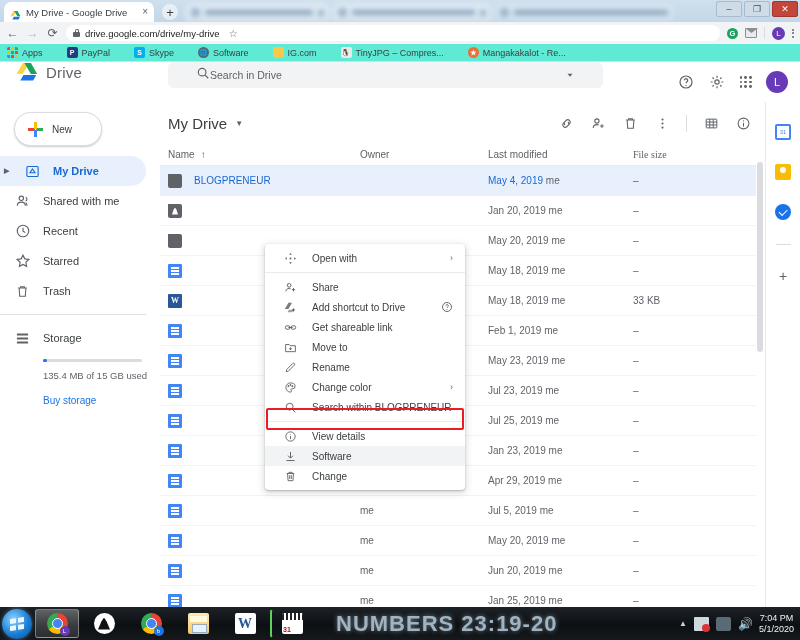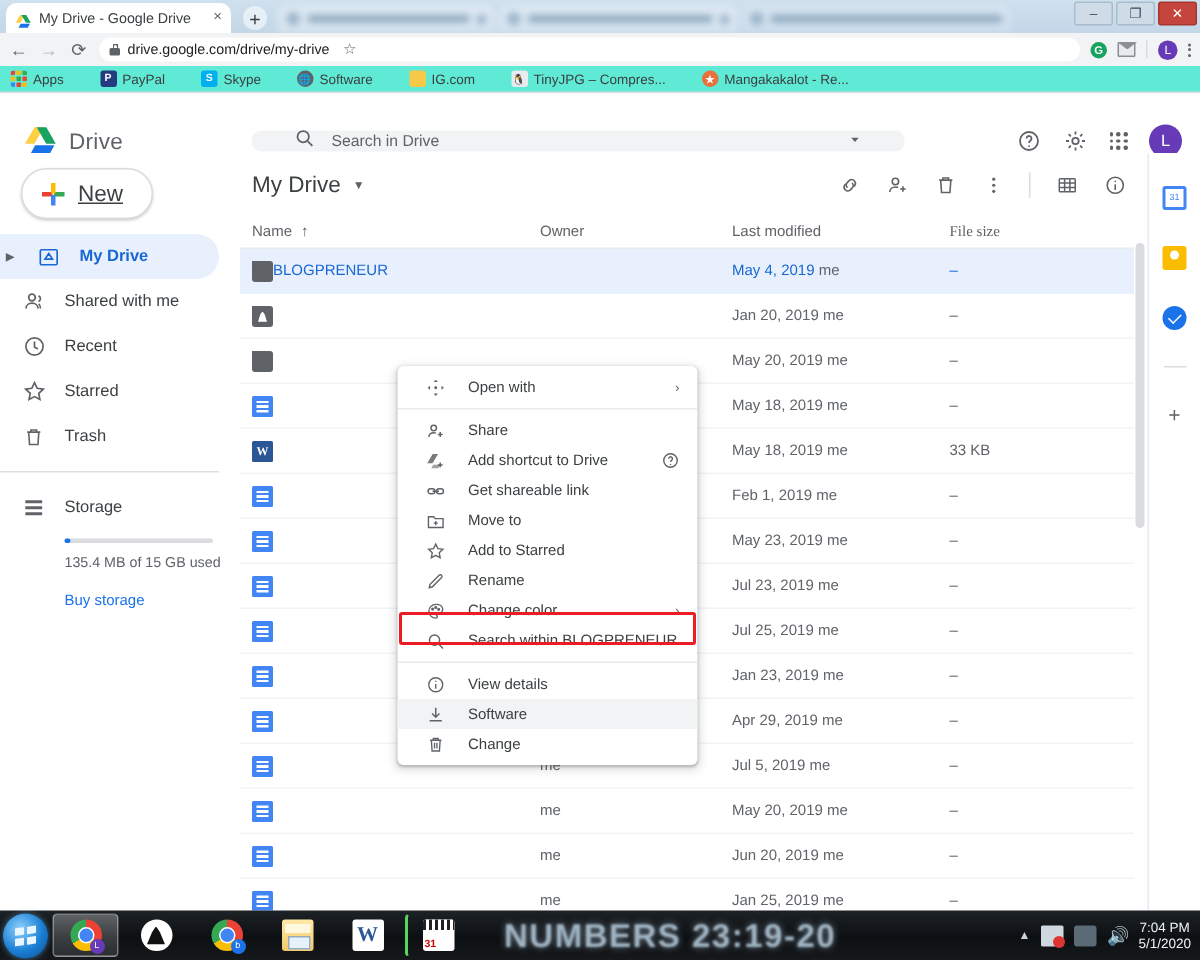--- a/index.html
+++ b/index.html
@@ -91,28 +91,28 @@
   .ic-paypal{background:#253b80;border-radius:2px;}
   .ic-skype{background:#00aff0;}
   .ic-soft{background:#5f6368;border-radius:50%;}
   .ic-folder{background:#f7c948;border-radius:1px 2px 2px 2px;}
   .ic-tiny{background:#e8eaed;}
   .ic-manga{background:#e8703a;border-radius:50%;}
 
   
   .page{position:absolute; left:0; top:62px; width:800px; height:545px; background:#fff; overflow:hidden;}
 
-  .drive-topbar{position:absolute;left:0;top:12px;width:800px;height:40px;background:#fff;display:flex;align-items:center;}
+  .drive-topbar{position:absolute;left:0;top:0;width:800px;height:40px;background:#fff;display:flex;align-items:flex-start;}
   .drive-logo-wrap{width:160px;display:flex;align-items:center;gap:8px;padding-left:16px;}
   .drive-logo{width:22px;height:20px;position:relative;flex:0 0 22px;}
   .drive-logo svg{position:absolute;left:0;top:0;}
   .drive-word{font-size:15px;color:#5f6368;letter-spacing:.2px;}
   .searchbar{
-    width:435px;height:14px;background:#f1f3f4;border-radius:6px;display:flex;align-items:center;
-    padding:0 28px;gap:11px;margin-left:8px;
+    width:435px;height:26px;background:#f1f3f4;border-radius:6px;display:flex;align-items:center;
+    padding:0 28px;margin-left:8px;
   }
   .search-ph{font-size:10.5px;color:#5f6368;flex:1;}
   .topbar-right{position:absolute;right:12px;top:0;height:40px;display:flex;align-items:center;gap:14px;}
   .tb-ic{width:17px;height:17px;color:#5f6368;display:flex;align-items:center;justify-content:center;}
   .waffle{display:grid;grid-template-columns:repeat(3,1fr);gap:2px;}
   .waffle i{width:2.8px;height:2.8px;border-radius:50%;background:#5f6368;}
   .avatar-lg{width:22px;height:22px;border-radius:50%;background:#673ab7;color:#fff;font-size:11px;
      display:flex;align-items:center;justify-content:center;}
 
   
@@ -122,21 +122,21 @@
     border:1px solid #dadce0; box-shadow:0 1px 2px rgba(60,64,67,.28);
     display:flex;align-items:center;gap:9px;padding-left:13px;
   }
   .plus-ic{width:15px;height:15px;position:relative;flex:0 0 15px;}
   .plus-ic .h{position:absolute;left:0;top:6px;width:15px;height:3px;}
   .plus-ic .v{position:absolute;left:6px;top:0;width:3px;height:15px;}
   .plus-ic .h:before{content:"";position:absolute;left:0;top:0;width:7px;height:3px;background:#ea4335;}
   .plus-ic .h:after{content:"";position:absolute;right:0;top:0;width:7px;height:3px;background:#34a853;}
   .plus-ic .v:before{content:"";position:absolute;left:0;top:0;width:3px;height:7px;background:#fbbc04;}
   .plus-ic .v:after{content:"";position:absolute;left:0;bottom:0;width:3px;height:7px;background:#4285f4;}
-  .new-label{font-size:15px;color:#3c4043;text-decoration:underline;}
+  .new-label{font-size:10px;color:#3c4043;}
 
   .nav-item{height:30px;display:flex;align-items:center;gap:12px;padding-left:14px;
      border-radius:0 15px 15px 0;margin-right:14px;color:#3c4043;font-size:11px;}
   .nav-item .nic{width:17px;height:17px;flex:0 0 17px;display:flex;align-items:center;justify-content:center;color:#5f6368;}
   .nav-item.active{background:#e8f0fe;color:#1967d2;font-weight:bold;}
   .nav-item.active .nic{color:#1967d2;}
   .nav-caret{position:absolute;left:4px;font-size:7px;color:#5f6368;}
   .nav-mydrive{position:relative;padding-left:24px;}
   .nav-sep{height:1px;background:#e0e0e0;margin:8px 14px 8px 0;}
   .storage-bar{height:3px;background:#dadce0;border-radius:2px;margin:6px 18px 8px 43px;}
@@ -157,21 +157,21 @@
      border-bottom:1px solid #e8eaed;}
   .ch-name{width:200px;padding-left:8px;display:flex;align-items:center;gap:6px;}
   .ch-owner{width:128px;}
   .ch-mod{width:145px;}
   .ch-size{flex:1;font-family:Liberation Serif, serif;}
 
   .row{height:30px;display:flex;align-items:center;font-size:10px;color:#5f6368;
      border-bottom:1px solid #f1f3f4;}
   .row.selected{background:#e8f0fe;border-bottom-color:#e8f0fe;}
   .row.selected .r-name,.row.selected .r-mod,.row.selected .r-size,.row.selected .r-owner{color:#1967d2;}
-  .r-name{width:200px;padding-left:8px;display:flex;align-items:center;gap:0;overflow:hidden;}
+  .r-name{width:200px;padding-left:8px;display:flex;align-items:center;gap:12px;overflow:hidden;}
   .r-name .nm{white-space:nowrap;overflow:hidden;text-overflow:ellipsis;}
   .r-owner{width:128px;}
   .r-mod{width:145px;}
   .r-mod .by{color:#5f6368;}
   .r-size{flex:1;}
   .fi{width:14px;height:14px;flex:0 0 14px;position:relative;}
   .fi-folder{background:#5f6368;border-radius:1px 2px 2px 2px;}
   .fi-folder:before{content:"";position:absolute;left:0;top:-2px;width:6px;height:3px;background:#5f6368;border-radius:1px 1px 0 0;}
   .fi-shared{background:#5f6368;border-radius:1px 2px 2px 2px;}
   .fi-shared:before{content:"";position:absolute;left:0;top:-2px;width:6px;height:3px;background:#5f6368;border-radius:1px 1px 0 0;}
@@ -770,28 +770,20 @@
       <div class="mi">
         <span class="mic">
           <svg width="13" height="13" viewBox="0 0 24 24" fill="none" stroke="#5f6368" stroke-width="1.7">
             <path d="M3 6.5h6.5l1.8 2.2H21v11H3z"></path>
               <path d="M12 11.8v5M9.5 14.3h5"></path>
           </svg>
         </span>
         <span class="mlabel">Move to</span>
       </div>
 
-      <div class="mi">
-        <span class="mic">
-          <svg width="13" height="13" viewBox="0 0 24 24" fill="none" stroke="#5f6368" stroke-width="1.7">
-            <path d="M12 3.2l2.7 5.6 6.1.8-4.5 4.3 1.1 6.1L12 17.1 6.6 20l1.1-6.1L3.2 9.6l6.1-.8z"></path>
-          </svg>
-        </span>
-        <span class="mlabel">Add to Starred</span>
-      </div>
 
       <div class="mi">
         <span class="mic">
           <svg width="13" height="13" viewBox="0 0 24 24" fill="none" stroke="#5f6368" stroke-width="1.7">
             <path d="M4 20l1-4.2L16.2 4.6a2 2 0 012.9 2.9L8 18.8z"></path>
           </svg>
         </span>
         <span class="mlabel">Rename</span>
       </div>
 

